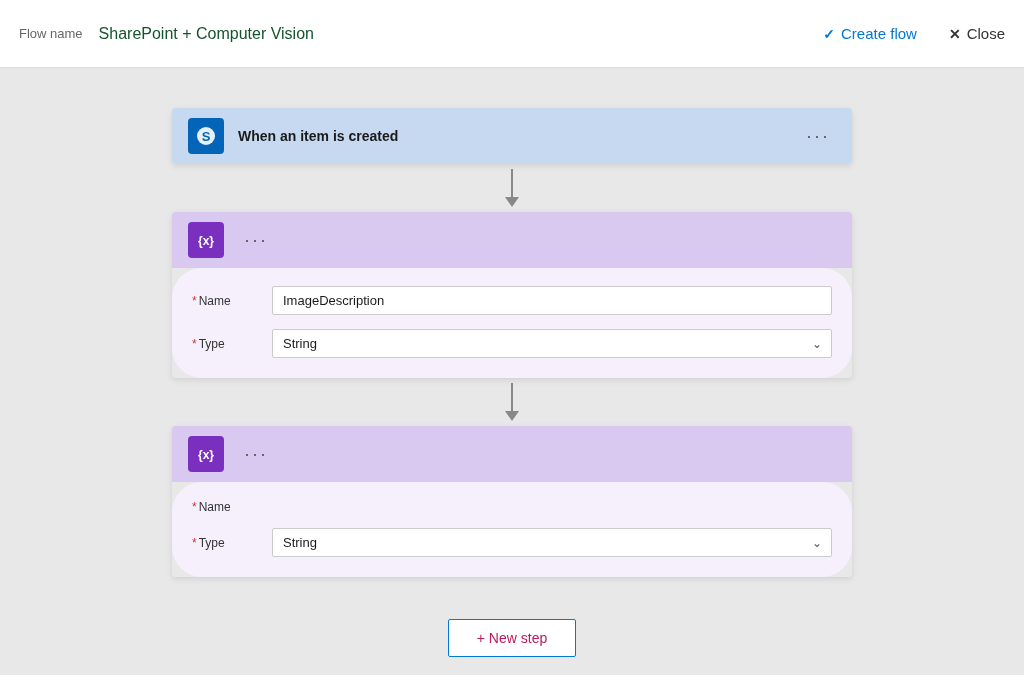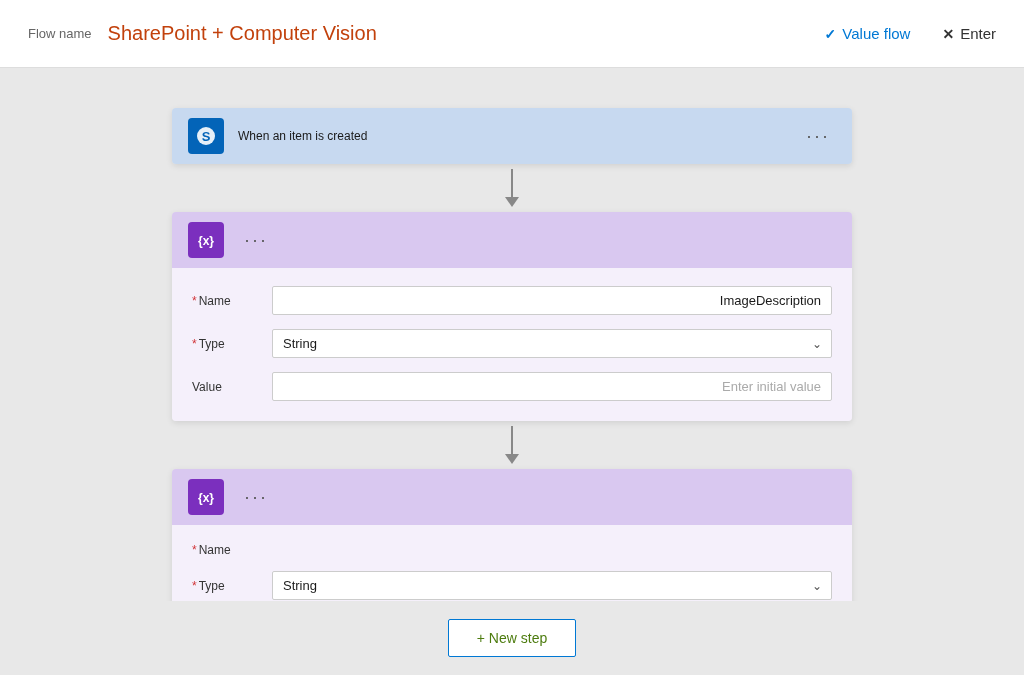--- a/index.html
+++ b/index.html
@@ -12,33 +12,33 @@
       display: flex;
       flex-direction: column;
     }
 
     
     .header {
       background: #fff;
       border-bottom: 1px solid #ddd;
       display: flex;
       align-items: center;
-      padding: 0 28px;
+      padding: 0 19px;
       height: 68px;
       flex-shrink: 0;
     }
     .header-flow-label {
       color: #666;
       font-size: 13px;
       font-weight: 400;
       margin-right: 16px;
     }
     .header-flow-name {
-      color: #c2410c;
-      font-size: 20px;
+      color: #14532d;
+      font-size: 16px;
       font-weight: 400;
       flex: 1;
     }
     .header-actions {
       display: flex;
       align-items: center;
       gap: 32px;
     }
     .header-btn {
       display: flex;
@@ -110,22 +110,22 @@
     }
     .step-icon-variable {
       background: #7B2FBE;
     }
     .step-icon svg {
       width: 22px;
       height: 22px;
     }
     .step-title {
       flex: 1;
-      font-size: 12px;
-      font-weight: 400;
+      font-size: 14px;
+      font-weight: 700;
       color: #1a1a1a;
     }
     .step-more {
       background: none;
       border: none;
       cursor: pointer;
       color: #555;
       font-size: 18px;
       padding: 4px 6px;
       letter-spacing: 2px;
@@ -135,20 +135,21 @@
     
     .step-sharepoint .step-header {
       background: #c7d9f0;
     }
     
     .step-variable .step-header {
       background: #d9c8f0;
     }
     .step-variable .step-body {
       background: #f5f0fb;
+      border-radius: 30px;
     }
 
     
     .step-body {
       background: #fff;
       padding: 18px 20px 20px;
     }
 
     .field-row {
       display: flex;
@@ -169,21 +170,20 @@
     .field-input {
       flex: 1;
       border: 1px solid #ccc;
       border-radius: 2px;
       padding: 6px 10px;
       font-size: 13px;
       color: #1a1a1a;
       font-family: 'Segoe UI', Arial, sans-serif;
       background: #fff;
       outline: none;
-      text-align: right;
     }
     .field-input::placeholder {
       color: #aaa;
     }
     .field-select-wrapper {
       flex: 1;
       position: relative;
     }
     .field-select {
       width: 100%;
@@ -234,45 +234,45 @@
       background: #e8e8e8;
       padding: 18px;
       display: flex;
       justify-content: center;
       gap: 16px;
       flex-shrink: 0;
     }
     .action-btn {
       border: 1px solid #0078d4;
       background: #fff;
-      color: #4d7c0f;
+      color: #be185d;
       font-size: 14px;
       font-family: 'Segoe UI', Arial, sans-serif;
       padding: 10px 28px;
       border-radius: 2px;
       cursor: pointer;
       display: flex;
       align-items: center;
       gap: 6px;
     }
   </style>
 </head>
 <body>
 
 <div class="header">
   <span class="header-flow-label">Flow name</span>
   <span class="header-flow-name">SharePoint + Computer Vision</span>
   <div class="header-actions">
     <button class="header-btn">
       <span class="btn-icon">✓</span>
-      <span>Value flow</span>
+      <span>Create flow</span>
     </button>
     <button class="header-btn header-close">
       <span class="btn-icon">✕</span>
-      <span>Enter</span>
+      <span>Close</span>
     </button>
   </div>
 </div>
 
 <div class="canvas">
   <div class="flow-container">
 
     <div class="step-card step-sharepoint">
       <div class="step-header">
         <div class="step-icon step-icon-sharepoint">
@@ -319,24 +319,20 @@
               <option>Integer</option>
               <option>Boolean</option>
               <option>Float</option>
               <option>Array</option>
               <option>Object</option>
             </select>
             <span class="select-chevron">⌄</span>
           </div>
         </div>
 
-        <div class="field-row">
-          <label class="field-label">Value</label>
-          <input type="text" class="field-input" placeholder="Enter initial value" style="">
-        </div>
       </div>
     </div>
 
     <div class="connector">
       <div class="connector-line"></div>
       <div class="connector-arrow"></div>
     </div>
 
     <div class="step-card step-variable">
       <div class="step-header">

